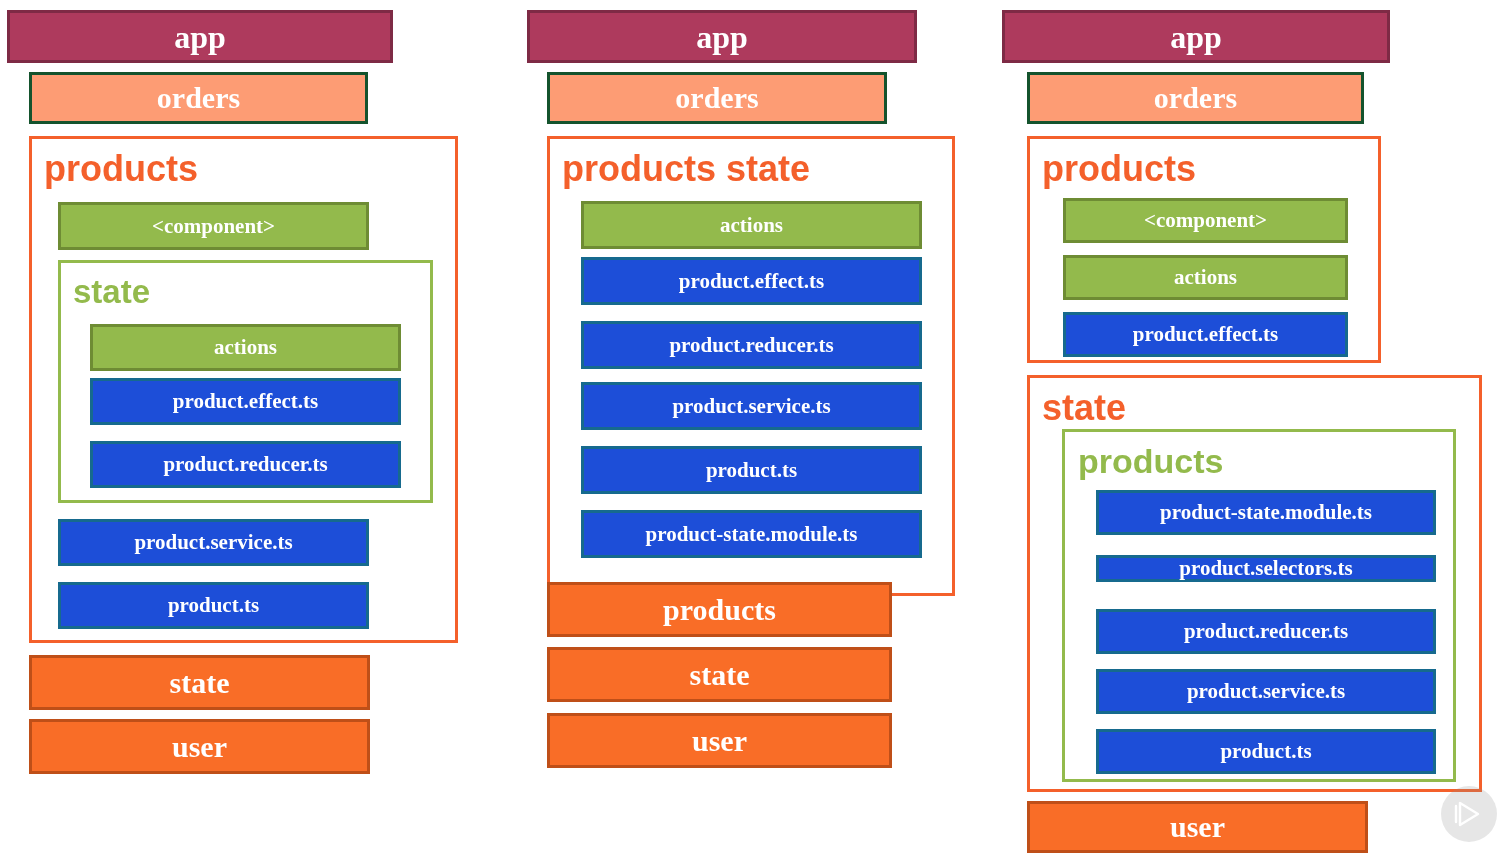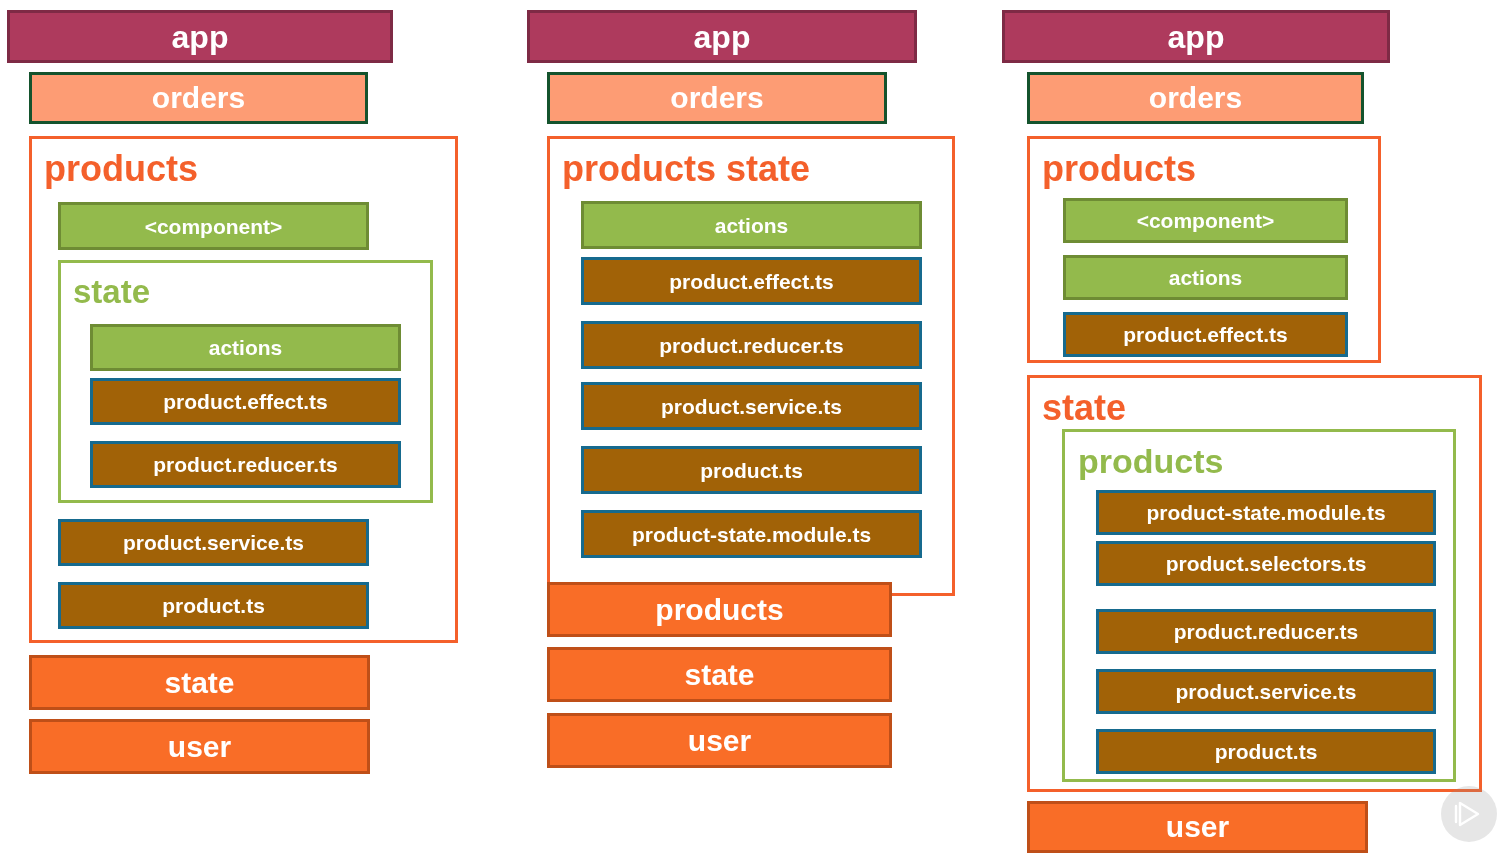--- a/index.html
+++ b/index.html
@@ -17,39 +17,40 @@
   #col3{left:1000px;width:506px;}
 
   
   .bar{
     box-sizing:border-box;
     display:flex;align-items:center;justify-content:center;
     color:#ffffff;
     font-weight:bold;
     text-align:right;
     line-height:1;
+    font-family:Liberation Serif, serif;
   }
   .bar-app{
     background:#AE3A5D;border:3px solid #7E2A45;
     font-size:32px;
   }
   .bar-orders{
     background:#FD9C74;border:3px solid #14532d;
     font-size:30px;
   }
   .bar-orange{
     background:#F96D27;border:3px solid #BF4F18;
     font-size:30px;
   }
   .bar-green{
     background:#93BA4C;border:3px solid #6E8C34;
     font-size:21px;
   }
   .bar-blue{
-    background:#a16207;border:3px solid #166A8E;
+    background:#1d4ed8;border:3px solid #166A8E;
     font-size:21px;
   }
 
   
   .group{
     box-sizing:border-box;
     background:transparent;
     position:relative;
   }
   .group-orange{border:3px solid #F4602B;}
@@ -149,21 +150,21 @@
 
     <div class="abs group group-orange" style="left:27px;top:375px;width:455px;height:417px;">
 
       <span class="group-title title-orange abs" style="left:12px;top:12px;font-size:36px;">state</span>
 
       <div class="abs group group-green" style="left:32px;top:51px;width:394px;height:353px;">
 
         <span class="group-title title-green abs" style="left:13px;top:12px;font-size:34px;">products</span>
 
         <div class="abs bar bar-blue" style="left:31px;top:58px;width:340px;height:45px;">product-state.module.ts</div>
-        <div class="abs bar bar-blue" style="left:31px;top:109px;width:340px;height:45px;">product.selectors.ts</div>
+        <div class="abs bar bar-blue" style="left:31px;top:123px;width:340px;height:27px;">product.selectors.ts</div>
         <div class="abs bar bar-blue" style="left:31px;top:177px;width:340px;height:45px;">product.reducer.ts</div>
         <div class="abs bar bar-blue" style="left:31px;top:237px;width:340px;height:45px;">product.service.ts</div>
         <div class="abs bar bar-blue" style="left:31px;top:297px;width:340px;height:45px;">product.ts</div>
       </div>
     </div>
 
     <div class="abs bar bar-orange" style="left:27px;top:801px;width:341px;height:52px;">user</div>
   </div>
 
   <div class="watermark">

